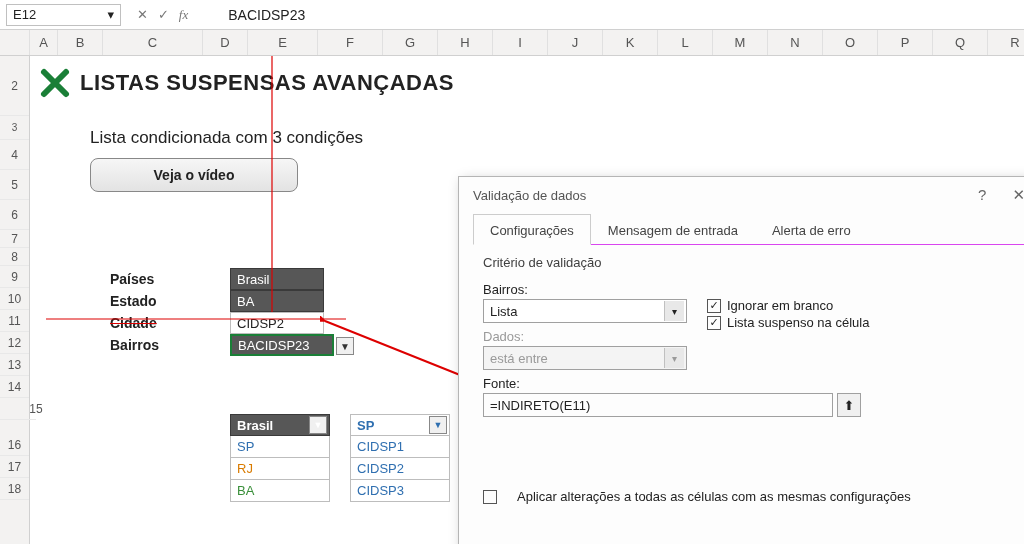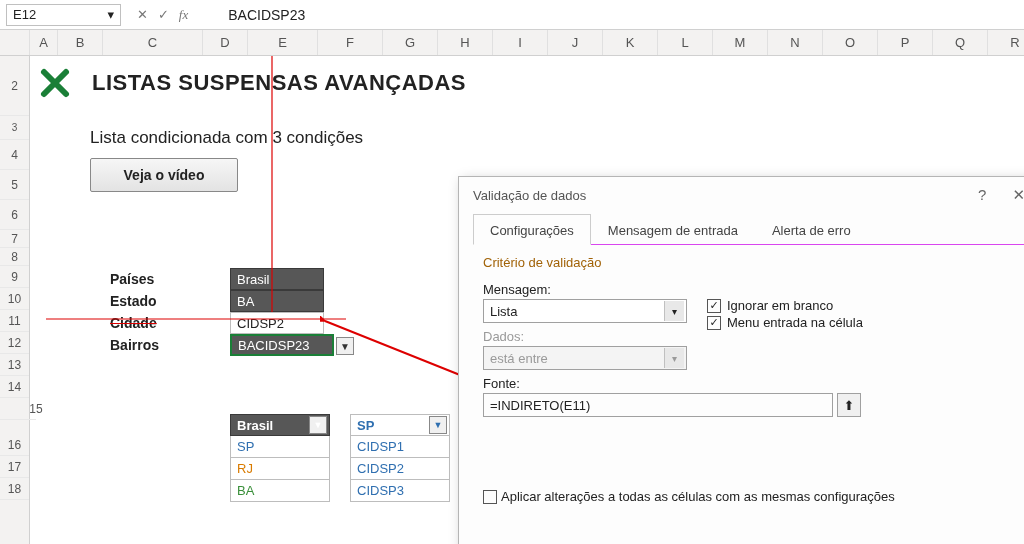--- a/index.html
+++ b/index.html
@@ -63,36 +63,36 @@
     border-bottom:1px solid #e8e8e8;
     display:flex; align-items:center; justify-content:center;
   }
   .rownum-2 { height:60px; }
   .rownum-3 { height:24px; font-size:10px; }
   .rownum   { height:30px; }
   .sheet {
     position: relative;
     height: 500px;
   }
-  .title-row { display:flex; align-items:center; gap:20px; padding:10px 0 0 8px; }
+  .title-row { display:flex; align-items:center; gap:8px; padding:10px 0 0 8px; }
   .logo {
     width:34px; height:34px;
     display:flex; align-items:center; justify-content:center;
   }
   .logo svg { display:block; }
   .title { font-size:22px; font-weight:700; letter-spacing:0.5px; }
   .subtitle { font-size:17px; font-weight:400; margin: 28px 0 10px 60px; }
   .btnrow { display:flex; margin-left:60px; }
   .bigbtn {
-    width:148px; height:34px;
+    width:208px; height:34px;
     background: linear-gradient(#f6f6f6,#e3e3e3);
     border:1px solid #888;
     display:flex; align-items:center; justify-content:center;
     font-weight:600; font-size:14px;
-    border-radius:2px;
+    border-radius:8px;
   }
   .labels { position:absolute; left:60px; top:212px; font-weight:700; font-size:14px; }
   .labels > div { height:22px; display:flex; align-items:center;margin-left:20px; }
   .strike { text-decoration: line-through; text-decoration-color:#d00; }
   .valcells { position:absolute; left:200px; top:212px; }
   .darkcell { width:94px; height:22px; background:#575757; color:#fff; display:flex; align-items:center; padding:0 6px; border:1px solid #3a3a3a; font-size:13px; }
   .lightcell{ width:94px; height:22px; background:#fff; color:#222; border:1px solid #bdbdbd; display:flex; align-items:center; padding:0 6px; font-size:13px; position:relative;}
   .selcell  { width:104px; height:22px; background:#575757; color:#fff; border:2px solid #1a7f37; display:flex; align-items:center; padding:0 6px; font-size:13px; position:relative;}
   .ddbtn {
     width:18px; height:18px; border:1px solid #888; background:#f0f0f0;
@@ -117,32 +117,32 @@
     position:absolute; left:428px; top:120px; width:582px; height:418px;
     background:#fdfdfd; border:1px solid #b5b5b5;
     box-shadow: 4px 4px 12px rgba(0,0,0,0.25);
   }
   .dlg-title { height:36px; display:flex; align-items:center; padding:0 14px; color:#555; font-size:13px; justify-content:space-between;}
   .dlg-title-right { display:flex; gap:26px; font-size:15px; color:#666;}
   .tabs { display:flex; border-bottom:1px solid #d946ef; margin:0 14px; }
   .tab { padding:8px 16px 6px; font-size:13px; color:#444; border:1px solid transparent; position:relative; top:1px;}
   .tab.active { border:1px solid #ccc; border-bottom:1px solid #fdfdfd; background:#fdfdfd;}
   .dlg-body { padding: 10px 24px 0 24px; position:relative;}
-  .group-title { font-size:13px; margin-bottom:6px; color:#a16207;}
+  .group-title { font-size:13px; margin-bottom:6px; color:#404040;}
   .lbl { font-size:13px; color:#222; margin:6px 0 2px; }
   .dlg-row1 { display:flex; align-items:flex-start; gap:20px;}
   .combo { width:204px; height:24px; border:1px solid #a0a0a0; background:#fff; display:flex; align-items:center; justify-content:space-between; padding:0 2px 0 6px; font-size:13px;}
   .combo.disabled { color:#9a9a9a; background:#f4f4f4;}
   .combo .dd { width:20px; height:20px; background:#e8e8e8; border-left:1px solid #c0c0c0; display:flex; align-items:center; justify-content:center; font-size:10px;}
   .chk { display:flex; align-items:center; gap:6px; font-size:13px; margin:2px 0;}
   .chkbox { width:14px; height:14px; border:1px solid #555; display:flex; align-items:center; justify-content:center; font-size:11px; line-height:1;}
   .source-row { display:flex; align-items:center; gap:4px;}
   .txt { width:350px; height:24px; border:1px solid #a0a0a0; padding:0 6px; display:flex; align-items:center; font-size:13px;}
   .rangebtn { width:24px; height:24px; border:1px solid #a0a0a0; background:#f0f0f0; display:flex; align-items:center; justify-content:center;}
-  .apply-row { margin-top:72px; display:flex; align-items:center; gap:4px; font-size:13px;}
+  .apply-row { margin-top:72px; display:flex; align-items:center; gap:20px; font-size:13px;}
 </style>
 </head>
 <body>
 
 <div class="formula-bar">
   <div class="namebox">
     <span>E12</span>
     <span>▾</span>
   </div>
   <div class="fb-icons">
@@ -279,39 +279,39 @@
       <div class="tabs">
         <div class="tab active">Configurações</div>
         <div class="tab">Mensagem de entrada</div>
         <div class="tab">Alerta de erro</div>
       </div>
       <div class="dlg-body">
         <div class="group-title">Critério de validação</div>
 
         <div class="dlg-row1">
           <div>
-            <div class="lbl"><span>Mensagem:</span></div>
+            <div class="lbl"><span>Bairros:</span></div>
             <div class="combo">
               <span>Lista</span>
               <span class="dd">▾</span>
             </div>
             <div class="lbl" style="color:#9a9a9a;"><span>Dados:</span></div>
             <div class="combo disabled">
               <span>está entre</span>
               <span class="dd">▾</span>
             </div>
           </div>
           <div style="padding-top:20px;">
             <div class="chk">
               <span class="chkbox">✓</span>
               <span>Ignorar em branco</span>
             </div>
             <div class="chk">
               <span class="chkbox">✓</span>
-              <span>Menu entrada na célula</span>
+              <span>Lista suspenso na célula</span>
             </div>
           </div>
         </div>
 
         <div class="lbl"><span>Fonte:</span></div>
         <div class="source-row">
           <div class="txt">
             <span>=INDIRETO(E11)</span>
           </div>
           <div class="rangebtn">

